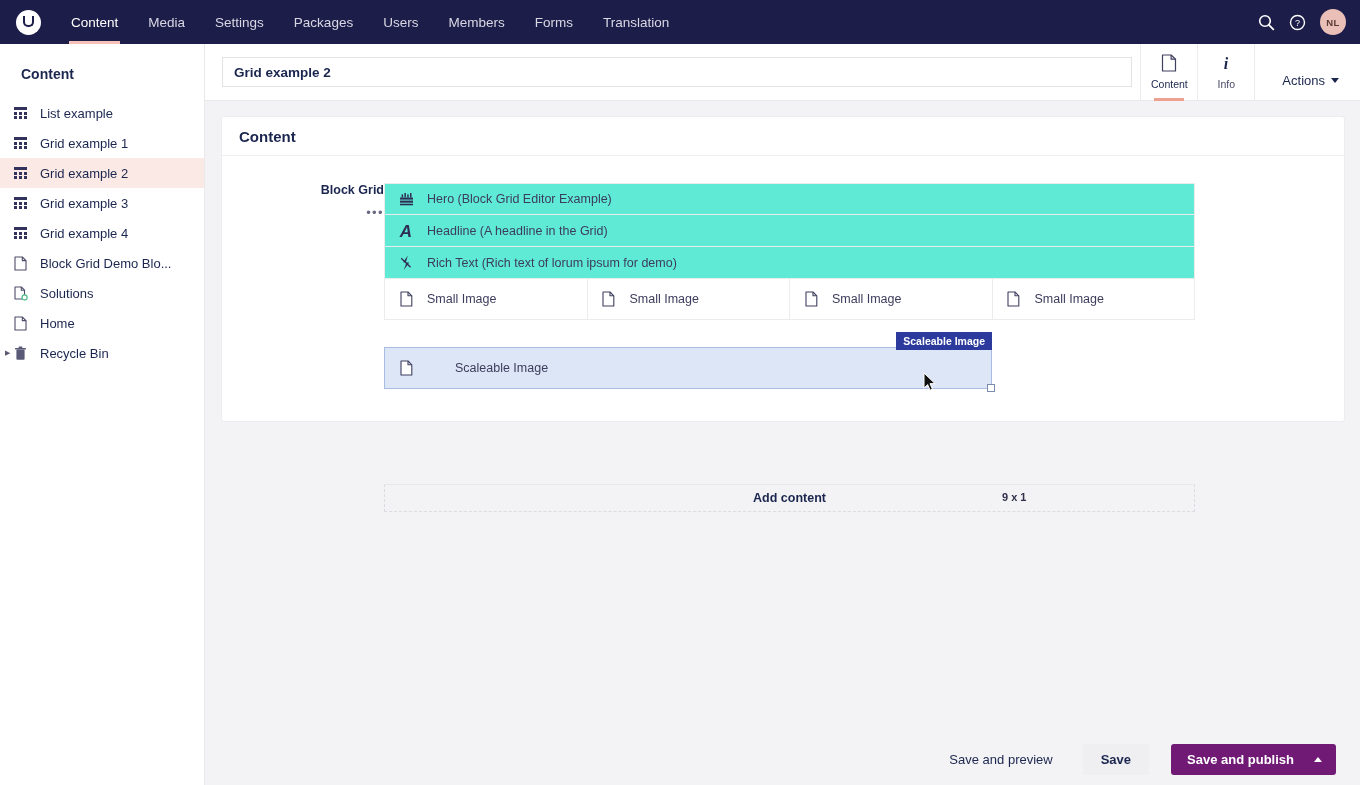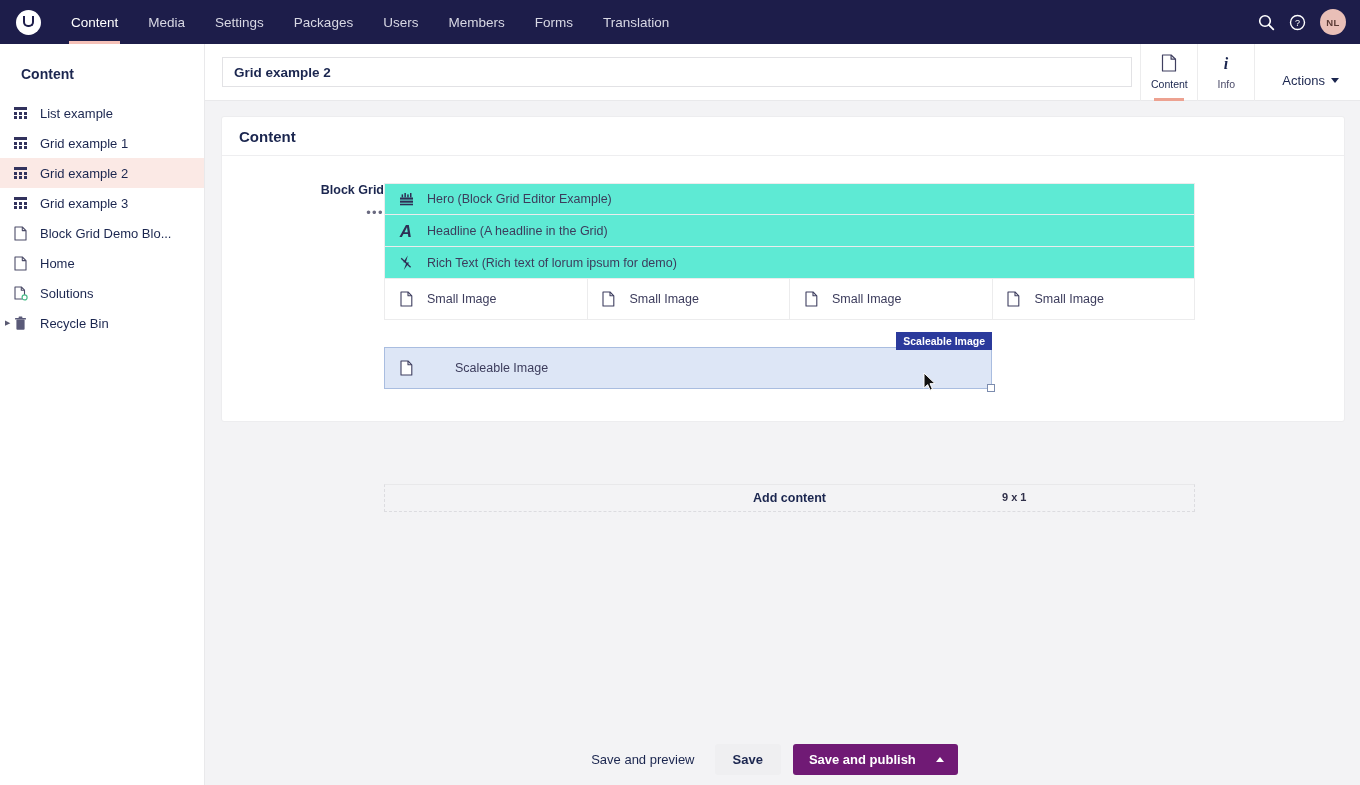--- a/index.html
+++ b/index.html
@@ -209,22 +209,22 @@
   .size-indicator {
     position: absolute; left: 617px; top: 6px;
     font-size: 11px; color: #30304a; font-weight: bold;
   }
 
   
   .footer {
     position: absolute; left: 205px; bottom: 0;
     width: 1155px; height: 52px;
     background: #f3f3f5;
-    display: flex; align-items: center; justify-content: center;
-    padding-right: 24px; gap: 12px;
+    display: flex; align-items: center; justify-content: flex-end;
+    padding-right: 24px; gap: 22px;
   }
   .link-btn { font-size: 13px; color: #1b264f; cursor: pointer; padding: 0 8px; }
   .btn-save {
     background: #efeff1; color: #1b264f;
     border: none; font-family: "Liberation Sans", sans-serif;
     font-size: 13px; font-weight: bold;
     padding: 8px 18px; border-radius: 3px; cursor: pointer;
   }
   .btn-publish {
     background: #701a75; color: #ffffff;
@@ -356,50 +356,66 @@
             <i></i>
             <i></i>
             <i></i>
             <i></i>
           </span>
         </span>
     </span>
     <span class="tree-label">Grid example 3</span>
   </div>
 
+  <div class="tree-item">
+    <span class="tree-icon">
+      <span class="gicon">
+          <span class="bar"></span>
+          <span class="dots">
+            <i></i>
+            <i></i>
+            <i></i>
+            <i></i>
+            <i></i>
+            <i></i>
+          </span>
+        </span>
+    </span>
+    <span class="tree-label">Grid example 4</span>
+  </div>
 
   <div class="tree-item">
     <span class="tree-icon">
       <svg width="13" height="15" viewBox="0 0 13 15">
           <path d="M1 1 h7.3 L12 4.6 V14 H1 Z" fill="#ffffff" stroke="#4c4c68" stroke-width="1.1" stroke-linejoin="round"></path>
           <path d="M8.3 1 V4.6 H12" fill="none" stroke="#4c4c68" stroke-width="1.1" stroke-linejoin="round"></path>
         </svg>
     </span>
     <span class="tree-label">Block Grid Demo Blo...</span>
-  </div>
-
-  <div class="tree-item">
-    <span class="tree-icon">
-      <svg width="13" height="15" viewBox="0 0 13 15">
-          <path d="M1 1 h7.3 L12 4.6 V14 H1 Z" fill="#ffffff" stroke="#4c4c68" stroke-width="1.1" stroke-linejoin="round"></path>
-          <path d="M8.3 1 V4.6 H12" fill="none" stroke="#4c4c68" stroke-width="1.1" stroke-linejoin="round"></path>
-        </svg>
-    </span>
-    <span class="tree-label">Home</span>
   </div>
 
   <div class="tree-item">
     <span class="tree-icon">
       <svg width="15" height="15" viewBox="0 0 15 15">
           <path d="M1 1 h6.3 L10.5 4.2 V13 H1 Z" fill="#ffffff" stroke="#4c4c68" stroke-width="1.1" stroke-linejoin="round"></path>
           <path d="M7.3 1 V4.2 H10.5" fill="none" stroke="#4c4c68" stroke-width="1.1" stroke-linejoin="round"></path>
           <circle cx="10.6" cy="11.4" r="2.5" fill="#ffffff" stroke="#4bbd8a" stroke-width="1.2"></circle>
         </svg>
     </span>
     <span class="tree-label">Solutions</span>
+  </div>
+
+  <div class="tree-item">
+    <span class="tree-icon">
+      <svg width="13" height="15" viewBox="0 0 13 15">
+          <path d="M1 1 h7.3 L12 4.6 V14 H1 Z" fill="#ffffff" stroke="#4c4c68" stroke-width="1.1" stroke-linejoin="round"></path>
+          <path d="M8.3 1 V4.6 H12" fill="none" stroke="#4c4c68" stroke-width="1.1" stroke-linejoin="round"></path>
+        </svg>
+    </span>
+    <span class="tree-label">Home</span>
   </div>
 
   <div class="tree-item">
     <span class="tree-arrow">▶</span>
     <span class="tree-icon">
       <svg width="13" height="15" viewBox="0 0 13 15">
           <rect x="2.4" y="3.6" width="8.2" height="10.2" rx="1" fill="#5a5a78"></rect>
           <rect x="1" y="1.9" width="11" height="1.7" rx=".6" fill="#5a5a78"></rect>
           <rect x="4.6" y=".4" width="3.8" height="1.6" rx=".5" fill="#5a5a78"></rect>
         </svg>

